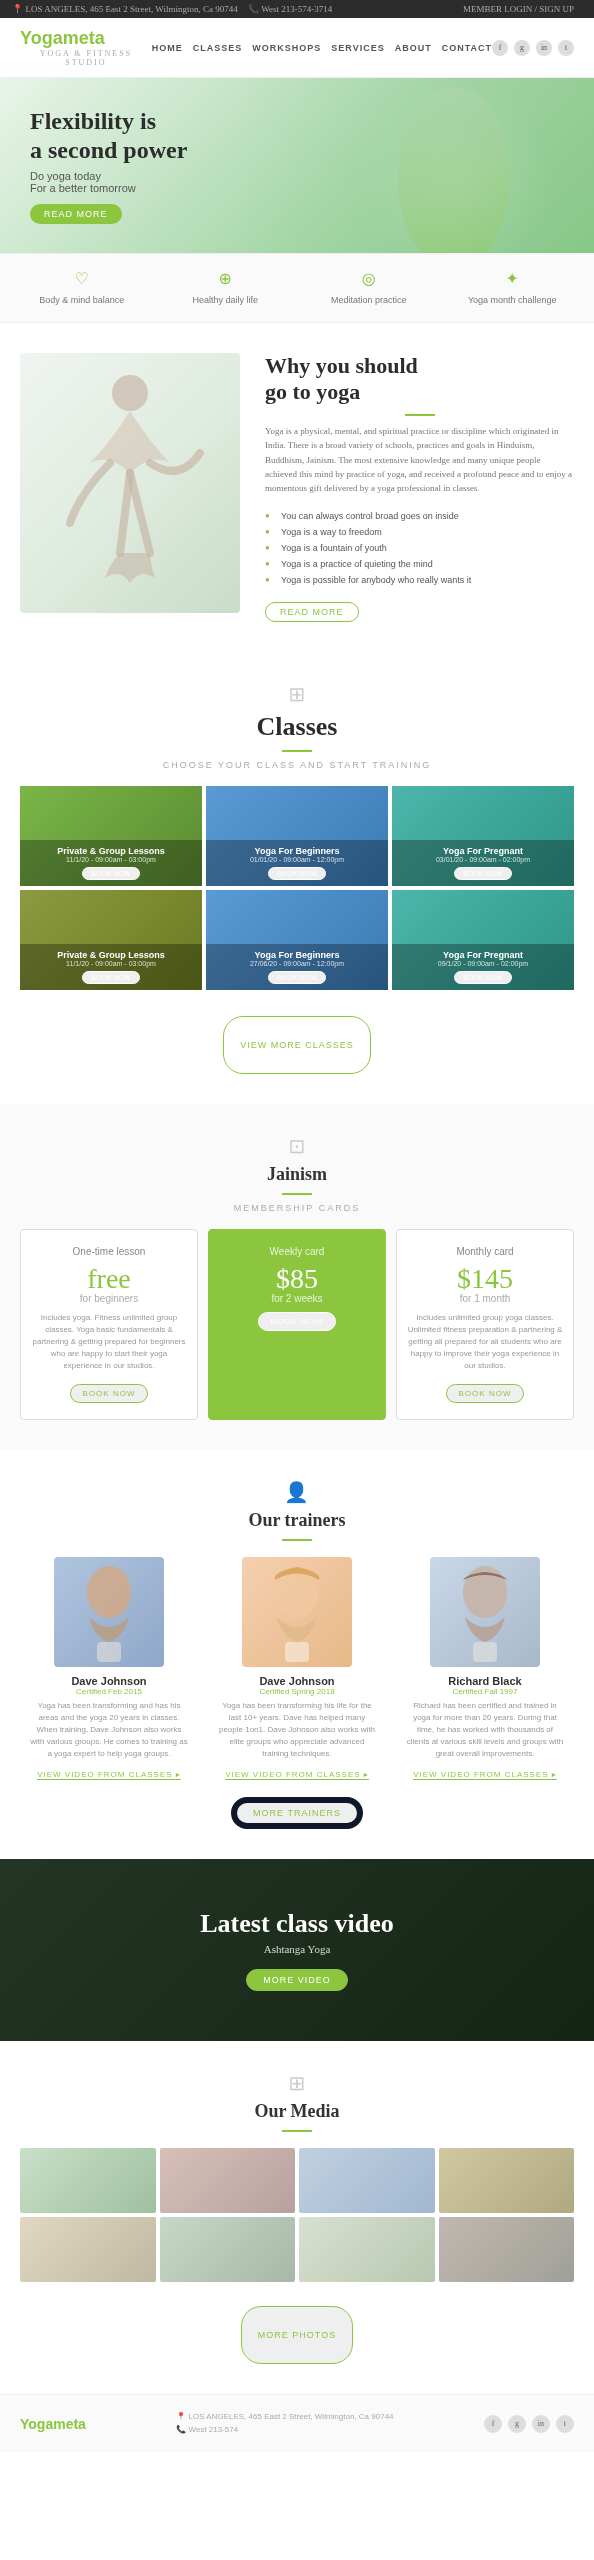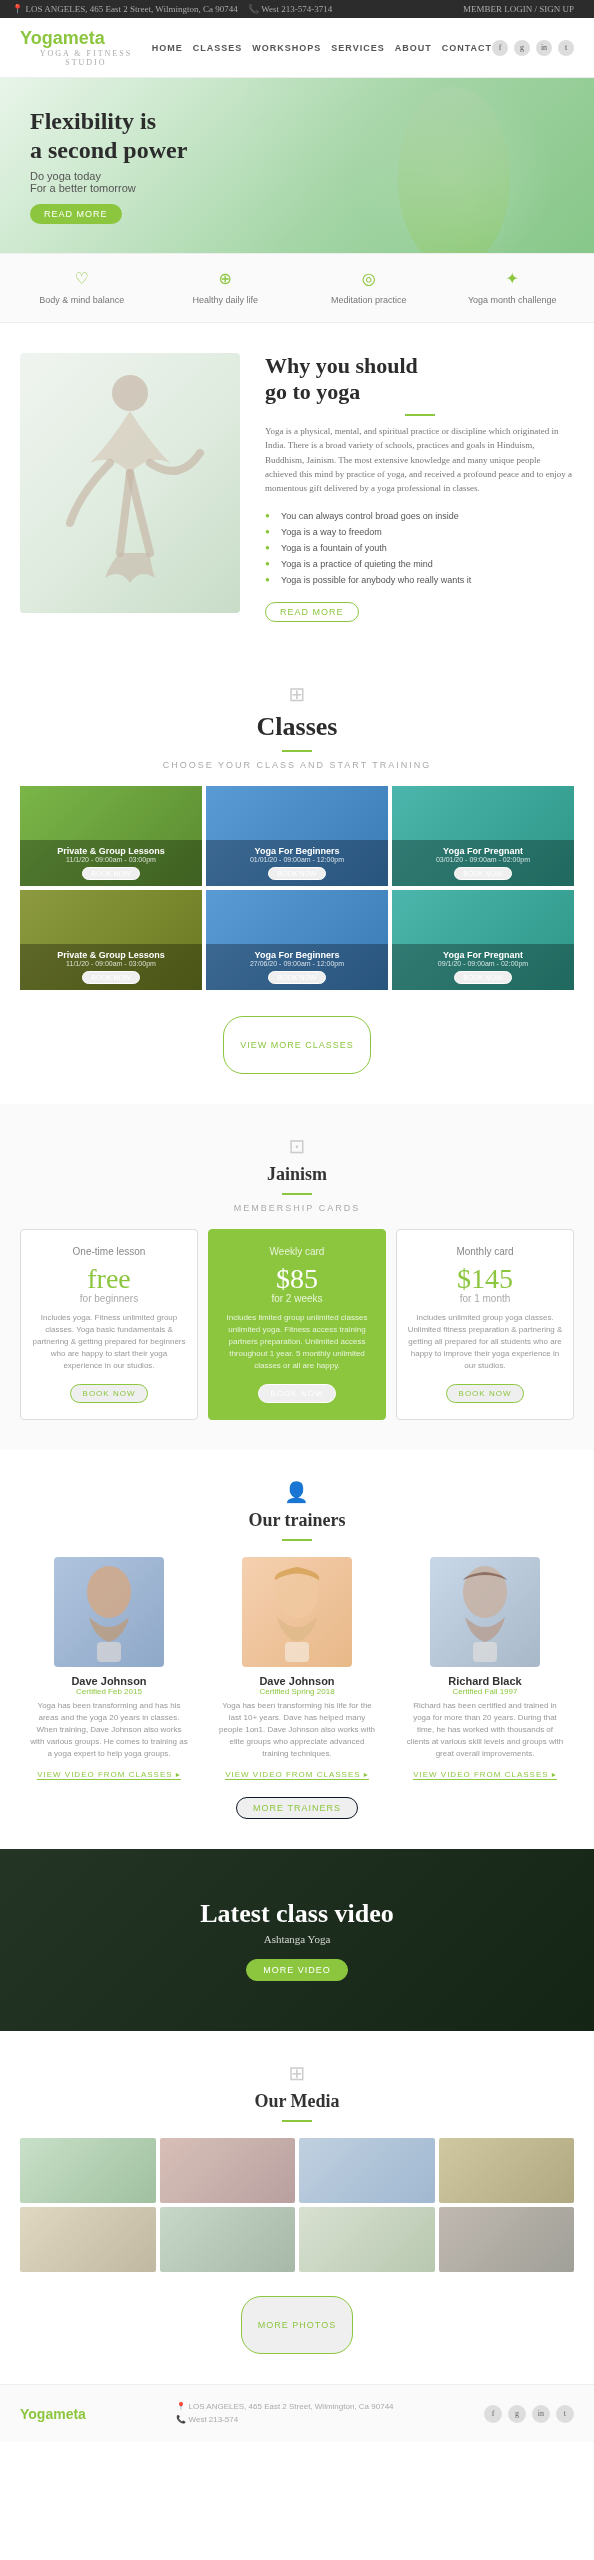--- a/index.html
+++ b/index.html
@@ -90,21 +90,21 @@
     .trainers-grid { display: flex; gap: 28px; margin-top: 16px; justify-content: center; }
     .trainer-card { flex: 1; text-align: center; max-width: 160px; }
     .trainer-photo { width: 110px; height: 110px; border-radius: 4px; margin: 0 auto 8px; overflow: hidden; background: #e0e0e0; display: flex; align-items: center; justify-content: center; }
     .trainer-photo-1 { background: linear-gradient(135deg, #b0c4de 0%, #8fa8c8 100%); }
     .trainer-photo-2 { background: linear-gradient(135deg, #f5d0b0 0%, #e8b888 100%); }
     .trainer-photo-3 { background: linear-gradient(135deg, #c8d8e8 0%, #a8b8c8 100%); }
     .trainer-name { font-size: 11px; color: #333; font-family: sans-serif; font-weight: bold; }
     .trainer-cert { font-size: 8px; color: #8cc63f; font-family: sans-serif; margin-bottom: 4px; }
     .trainer-desc { font-size: 8px; color: #999; line-height: 1.5; margin-bottom: 6px; font-family: sans-serif; }
     .trainer-link { font-size: 8px; color: #8cc63f; text-transform: uppercase; font-family: sans-serif; letter-spacing: 1px; text-decoration: none; border-bottom: 1px solid #8cc63f; }
-    .more-trainers-btn { display: inline-block; border: 1px solid #0f172a; color: #8cc63f; padding: 5px 16px; font-size: 9px; border-radius: 20px; font-family: sans-serif; text-transform: uppercase; letter-spacing: 1px; margin-top: 16px; cursor: pointer; }
+    .more-trainers-btn { display: inline-block; border: 6px solid #0f172a; color: #8cc63f; padding: 5px 16px; font-size: 9px; border-radius: 20px; font-family: sans-serif; text-transform: uppercase; letter-spacing: 1px; margin-top: 16px; cursor: pointer; }
 
     
     .video-section { position: relative; padding: 50px 20px; text-align: center; background: linear-gradient(rgba(0,0,0,0.5), rgba(0,0,0,0.5)), linear-gradient(135deg, #4a6a4a, #2a4a2a); color: #fff; }
     .video-section h2 { font-size: 26px; margin-bottom: 4px; }
     .video-section p { font-size: 11px; color: rgba(255,255,255,0.8); margin-bottom: 14px; }
     .video-btn { display: inline-block; border: 1px solid #8cc63f; background: #8cc63f; color: #fff; padding: 5px 16px; font-size: 9px; border-radius: 20px; font-family: sans-serif; text-transform: uppercase; letter-spacing: 1px; cursor: pointer; }
 
     
     .media-section { padding: 30px 20px; text-align: center; }
     .media-grid { display: grid; grid-template-columns: repeat(4, 1fr); gap: 4px; margin-top: 16px; margin-bottom: 14px; }
@@ -296,21 +296,20 @@
       <div class="pricing-card-title">One-time lesson</div>
       <div class="pricing-price free">free</div>
       <div class="pricing-period">for beginners</div>
       <div class="pricing-desc">Includes yoga. Fitness unlimited group classes. Yoga basic fundamentals &amp; partnering &amp; getting prepared for beginners who are happy to start their yoga experience in our studios.</div>
       <button class="pricing-btn">BOOK NOW</button>
     </div>
     <div class="pricing-card featured">
       <div class="pricing-card-title">Weekly card</div>
       <div class="pricing-price">$85</div>
       <div class="pricing-period">for 2 weeks</div>
-      <div class="pricing-desc">Includes limited group unlimited classes unlimited yoga. Fitness access training partners preparation. Unlimited access throughout 1 year. 5 monthly unlimited classes or all are happy.</div>
       <button class="pricing-btn">BOOK NOW</button>
     </div>
     <div class="pricing-card">
       <div class="pricing-card-title">Monthly card</div>
       <div class="pricing-price">$145</div>
       <div class="pricing-period">for 1 month</div>
       <div class="pricing-desc">Includes unlimited group yoga classes. Unlimited fitness preparation &amp; partnering &amp; getting all prepared for all students who are happy to improve their yoga experience in our studios.</div>
       <button class="pricing-btn">BOOK NOW</button>
     </div>
   </div>

